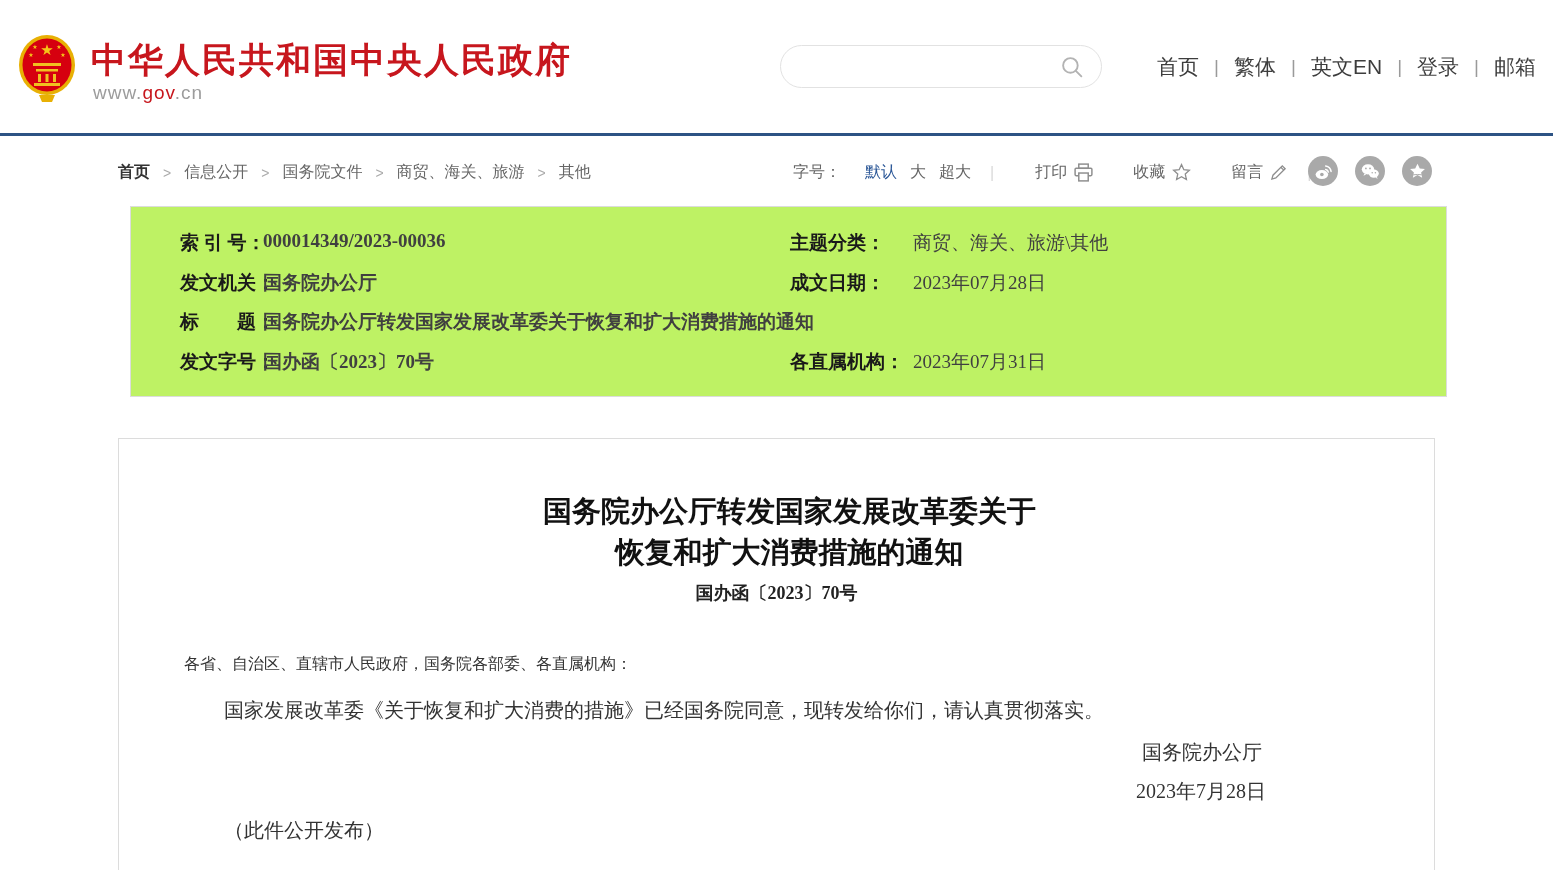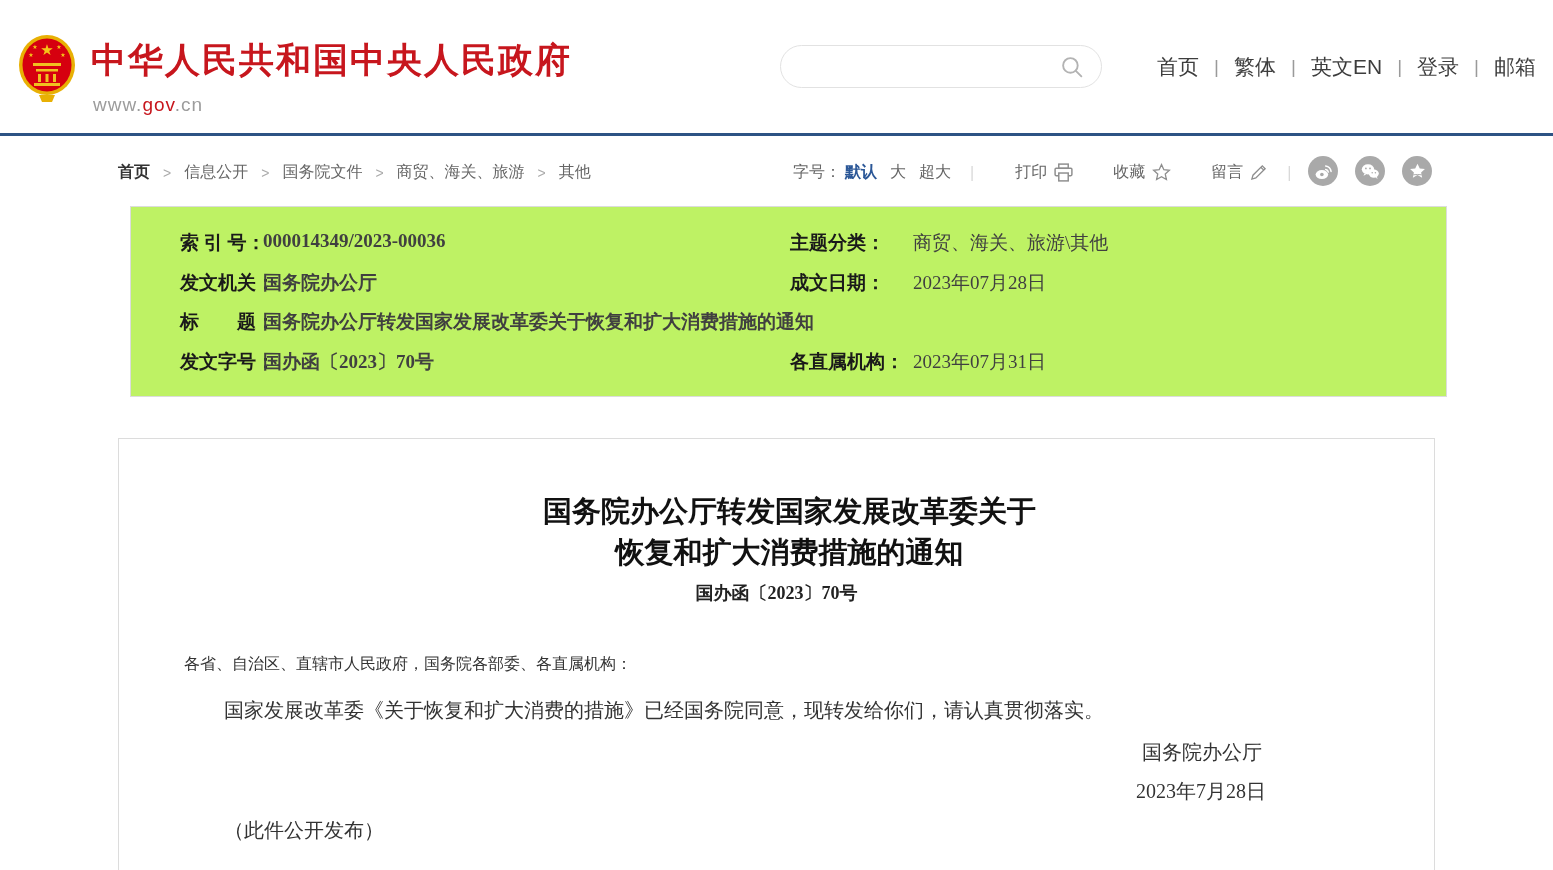--- a/index.html
+++ b/index.html
@@ -5,42 +5,42 @@
   * { margin:0; padding:0; box-sizing:border-box; }
   html,body { width:1553px; height:870px; background:#fff; overflow:hidden;
     font-family:"Liberation Sans","DejaVu Sans",sans-serif; }
   .page { position:relative; width:1553px; height:870px; background:#fff; }
 
   
   .header { position:absolute; top:0; left:0; width:1553px; height:133px; background:#fff; }
   .emblem { position:absolute; left:17px; top:33px; width:60px; height:70px; }
   .site-title { position:absolute; left:91px; top:37px; font-size:35px; font-weight:bold;
     color:#C7161D; letter-spacing:2px; white-space:nowrap; }
-  .site-url { position:absolute; left:93px; top:82px; font-size:19px; color:#9c9c9c; letter-spacing:1px;margin-top:12px; }
+  .site-url { position:absolute; left:93px; top:82px; font-size:19px; color:#9c9c9c; letter-spacing:1px; }
   .site-url .red { color:#C7161D; }
   .search-box { position:absolute; left:780px; top:45px; width:322px; height:43px;
     border:1px solid #e2e2e2; border-radius:22px; background:#fff; }
   .search-box input { position:absolute; left:20px; top:4px; width:250px; height:33px;
     border:none; outline:none; font-size:17px; background:transparent; }
   .search-icon { position:absolute; right:16px; top:9px; }
   .top-nav { position:absolute; right:17px; top:53px; display:flex; align-items:center;
     font-size:21px; color:#3d3d3d; white-space:nowrap; }
   .top-nav a { color:#3d3d3d; text-decoration:none; cursor:pointer; }
   .top-nav .sep { color:#9a9a9a; font-weight:200; margin:0 15px; font-size:19px; }
   .blue-line { position:absolute; top:133px; left:0; width:1553px; height:3px; background:#2D5384; }
 
   
   .breadcrumb { position:absolute; left:118px; top:162px; font-size:16px; color:#666;
     display:flex; align-items:center; white-space:nowrap; }
   .breadcrumb .crumb { cursor:pointer; }
   .breadcrumb .first { font-weight:bold; color:#333; }
   .breadcrumb .gt { color:#aaa; margin:0 13px; font-size:14px; }
   .toolbar { position:absolute; left:793px; top:162px; display:flex; align-items:center;
     font-size:16px; color:#666; white-space:nowrap; }
-  .toolbar .fs-default { color:#2B5797; font-weight:bold; margin-left:4px; cursor:pointer; }
+  .toolbar .fs-default { color:#2B5797; font-weight:normal; margin-left:24px; cursor:pointer; }
   .toolbar .fs { margin-left:13px; cursor:pointer; }
   .toolbar .bar { color:#d9d9d9; margin:0 19px; }
   .toolbar .act { cursor:pointer;margin-left:22px; }
   .toolbar svg { margin-left:6px; vertical-align:-4px; cursor:pointer; }
   .toolbar .gap { width:17px; }
   .social { position:absolute; left:1308px; top:156px; display:flex; gap:17px; }
   .soc { width:30px; height:30px; border-radius:50%; background:#a9a9a9;
     display:flex; align-items:center; justify-content:center; cursor:pointer; }
 
   

